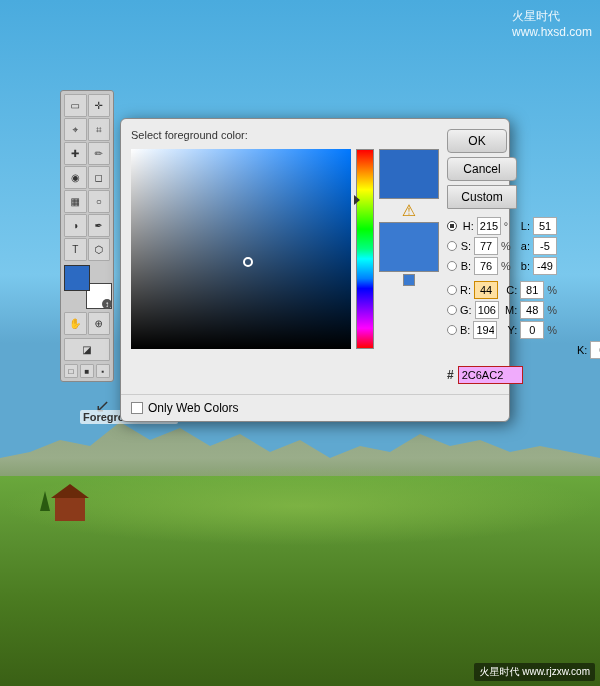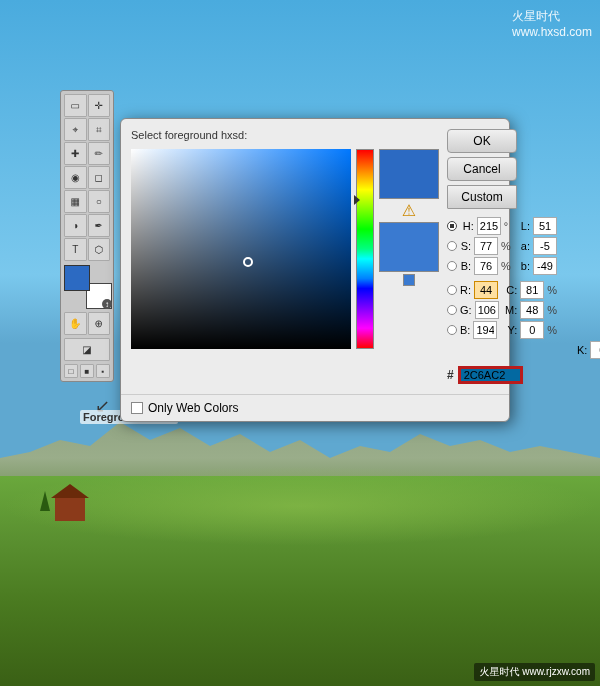--- a/index.html
+++ b/index.html
@@ -248,21 +248,21 @@
       min-width: 110px;
     }
 
     .btn-ok {
       background: linear-gradient(to bottom, #f0f0f0, #d0d0d0);
       border: 1px solid #999;
       border-radius: 4px;
       padding: 4px 12px;
       cursor: pointer;
       font-size: 12px;
-      width: 70px;
+      width: 60px;
       text-align: center;
     }
 
     .btn-cancel {
       background: linear-gradient(to bottom, #f0f0f0, #d0d0d0);
       border: 1px solid #999;
       border-radius: 4px;
       padding: 4px 8px;
       cursor: pointer;
       font-size: 12px;
@@ -325,24 +325,24 @@
 
     .hex-label {
       font-size: 12px;
       font-weight: bold;
       color: #333;
     }
 
     .hex-input {
       width: 65px;
       height: 18px;
-      border: 3px solid #b91c1c;
+      border: 1px solid #b91c1c;
       font-size: 11px;
       padding: 1px 3px;
-      background: #0369a1;
+      background: #f0abfc;
     }
 
     
     .web-colors-row {
       display: flex;
       align-items: center;
       gap: 5px;
       padding: 6px 10px;
       border-top: 1px solid #ccc;
     }
@@ -474,21 +474,21 @@
   </div>
 </div>
 
 <div class="arrow">↙</div>
 <div class="fg-label">Foreground color</div>
 
 <div class="dialog">
   <div class="dialog-body">
 
     <div class="dialog-left">
-      <span class="select-label">Select foreground hxsd:</span>
+      <span class="select-label">Select foreground color:</span>
       <div style="display:flex;gap:5px;">
 
         <div class="color-field-container">
           <div class="color-field">
             <div class="color-cursor"></div>
           </div>
         </div>
 
         <div style="position:relative;">
           <div class="hue-slider">

